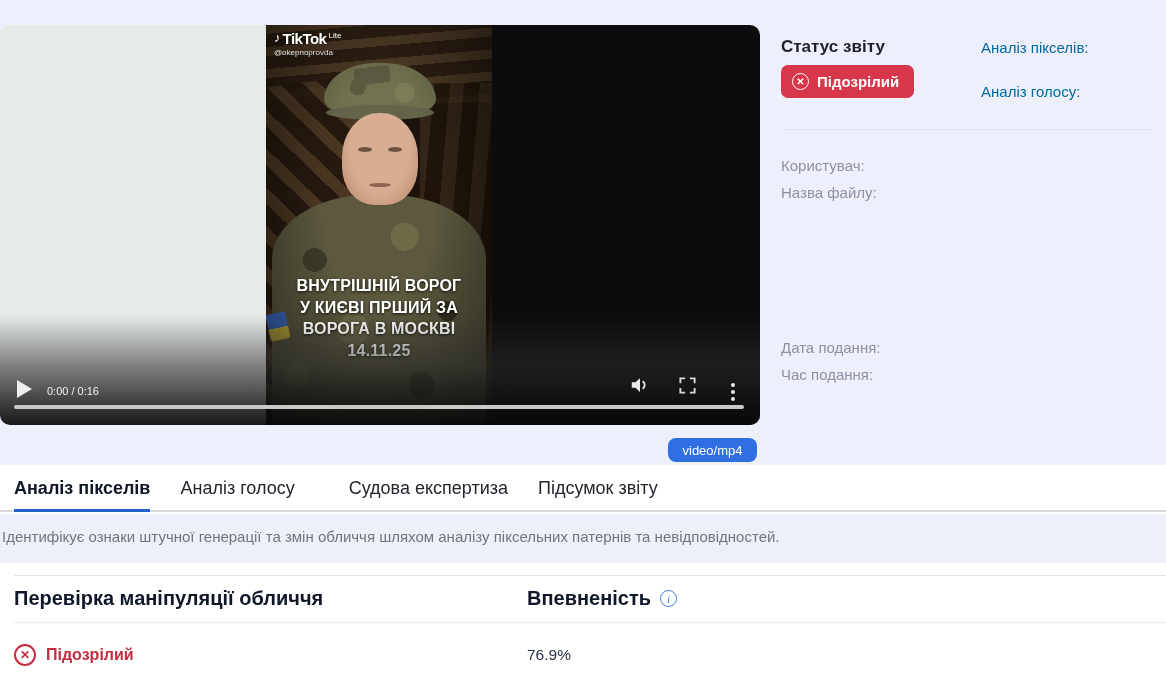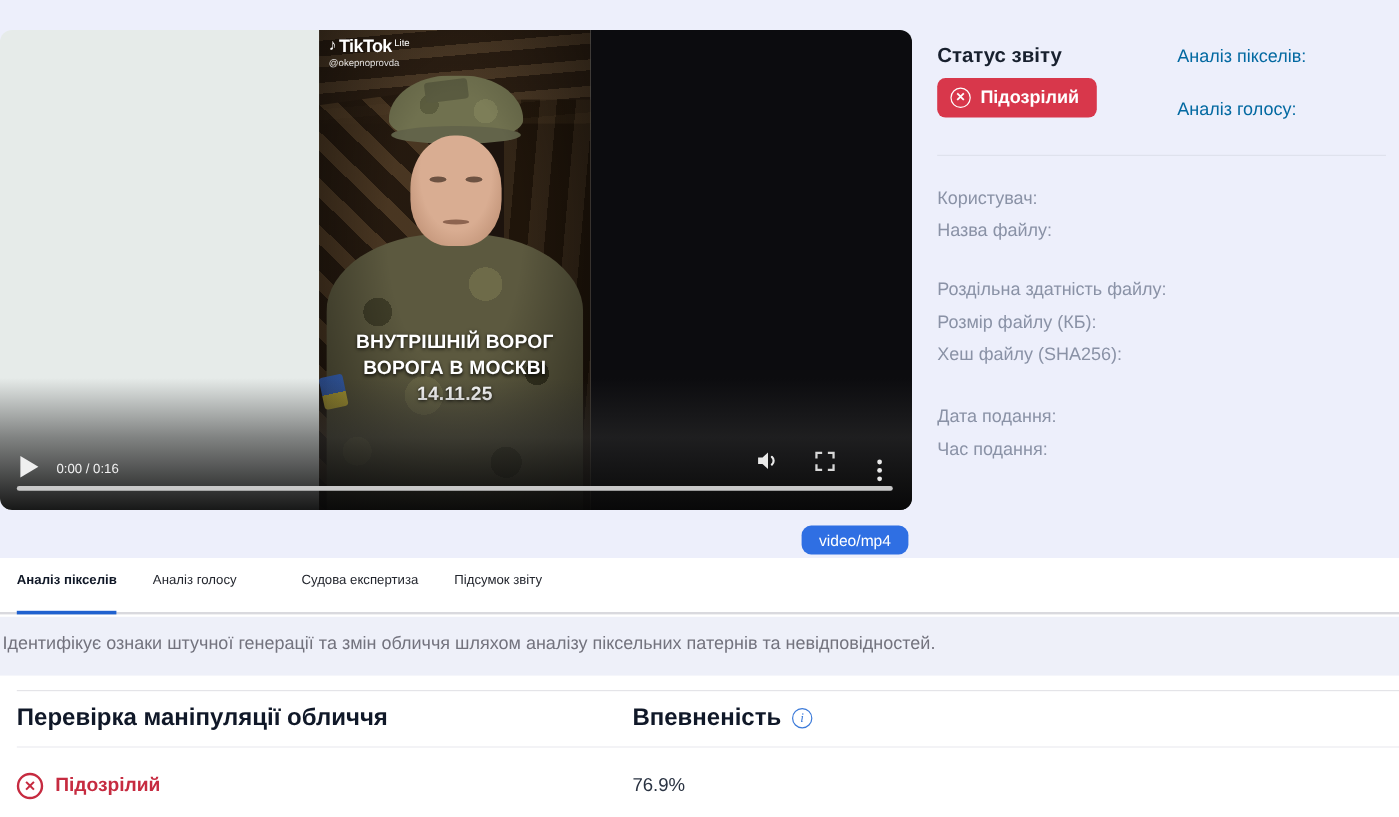--- a/index.html
+++ b/index.html
@@ -89,21 +89,21 @@
     border-radius:50%; font-weight:bold; line-height:1; }
   .circle-x.small { width:17px; height:17px; font-size:10px; }
   .rp-divider { position:absolute; left:2px; right:0; top:129px; height:1px; background:#dfe2ed; }
   .rp-group { position:absolute; left:2px; }
   .rp-group div { font-size:15px; color:#8a92a6; line-height:27px; }
   .rp-g1 { top:152px; } .rp-g2 { top:228px; } .rp-g3 { top:334px; }
 
   
   .tabs { position:absolute; top:478px; left:0; width:1166px; height:34px;
     border-bottom:2px solid #d9d9de; display:flex; gap:30px; padding-left:14px; }
-  .tab { font-size:11px; color:#23262e; padding-bottom:0; cursor:pointer; white-space:nowrap; }
+  .tab { font-size:18px; color:#23262e; padding-bottom:0; cursor:pointer; white-space:nowrap; }
   .tab.active { font-weight:bold; color:#0f1726; border-bottom:3px solid #2061cf; margin-bottom:-2px; }
   .tab-forensic { margin-left:24px; }
 
   
   .desc-band { position:absolute; top:514px; left:0; width:1166px; height:49px; background:#eef0f9; }
   .desc-band p { margin:0; padding:14px 10px 0 2px; font-size:15px; color:#73737e; }
 
   
   .table-wrap { position:absolute; top:575px; left:14px; width:1152px; border-top:1px solid #e4e4e8; }
   .t-header { display:flex; align-items:center; padding:11px 0 12px; border-bottom:1px solid #ececf0; }
@@ -146,20 +146,21 @@
         <div class="tt-row">
           <span class="tt-note">♪</span>
           <span class="tt-brand">TikTok</span>
           <span class="tt-lite">Lite</span>
         </div>
         <div class="tt-handle">@okepnoprovda</div>
       </div>
 
       <div class="video-overlay-text">
         <div>ВНУТРІШНІЙ ВОРОГ</div>
+        <div>У КИЄВІ ПРШИЙ ЗА</div>
         <div>ВОРОГА В МОСКВІ</div>
         <div>14.11.25</div>
       </div>
     </div>
 
     <div class="vp-gradient"></div>
     <div class="vp-play"></div>
     <div class="vp-time">0:00 / 0:16</div>
 
     <div class="vp-icon vp-volume">
@@ -192,25 +193,20 @@
       <span class="circle-x small">✕</span>
       <span>Підозрілий</span>
     </div>
 
     <div class="rp-divider"></div>
 
     <div class="rp-group rp-g1">
       <div>Користувач:</div>
       <div>Назва файлу:</div>
     </div>
-    <div class="rp-group rp-g2">
-      <div>Роздільна здатність файлу:</div>
-      <div>Розмір файлу (КБ):</div>
-      <div>Хеш файлу (SHA256):</div>
-    </div>
     <div class="rp-group rp-g3">
       <div>Дата подання:</div>
       <div>Час подання:</div>
     </div>
   </div>
 </div>
 
 <div class="tabs">
   <div class="tab active">Аналіз пікселів</div>
   <div class="tab">Аналіз голосу</div>

